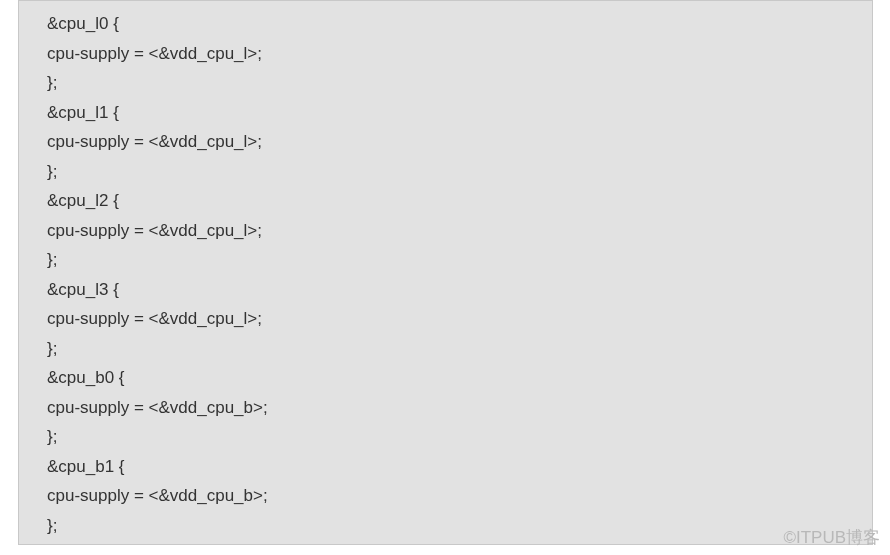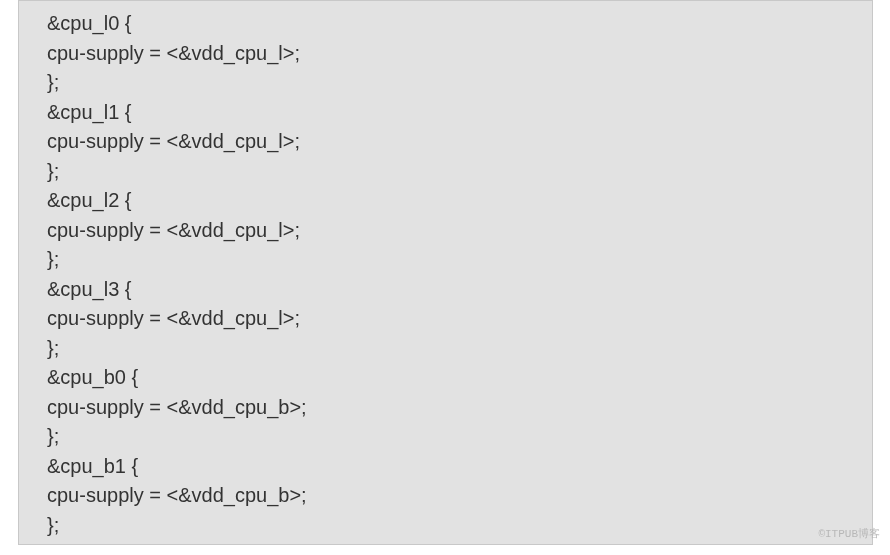--- a/index.html
+++ b/index.html
@@ -18,36 +18,36 @@
       background: #e2e2e2;
       border: 1px solid #c8c8c8;
       padding: 8px 0;
       margin: 0 14px 0 18px;
       width: 855px;
       height: 545px;
       overflow: hidden;
     }
     .code-line {
       font-family: Verdana, Geneva, sans-serif;
-      font-size: 20px;
+      font-size: 17px;
       line-height: 29.5px;
       color: #333333;
       white-space: pre;
       padding-left: 28px;
     }
     .indent {
       padding-left: 28px;
     }
     .watermark {
       position: absolute;
-      bottom: 14px;
+      bottom: 6px;
       right: 10px;
-      font-size: 11px;
+      font-size: 17px;
       color: #b8b8b8;
-      font-family: Liberation Mono, monospace;
+      font-family: Liberation Sans, sans-serif;
     }
   </style>
 </head>
 <body>
 
 <div class="code-block">
   <div class="code-line">&amp;cpu_l0 {</div>
   <div class="code-line indent">cpu-supply = &lt;&amp;vdd_cpu_l&gt;;</div>
   <div class="code-line">};</div>
   <div class="code-line">&amp;cpu_l1 {</div>

